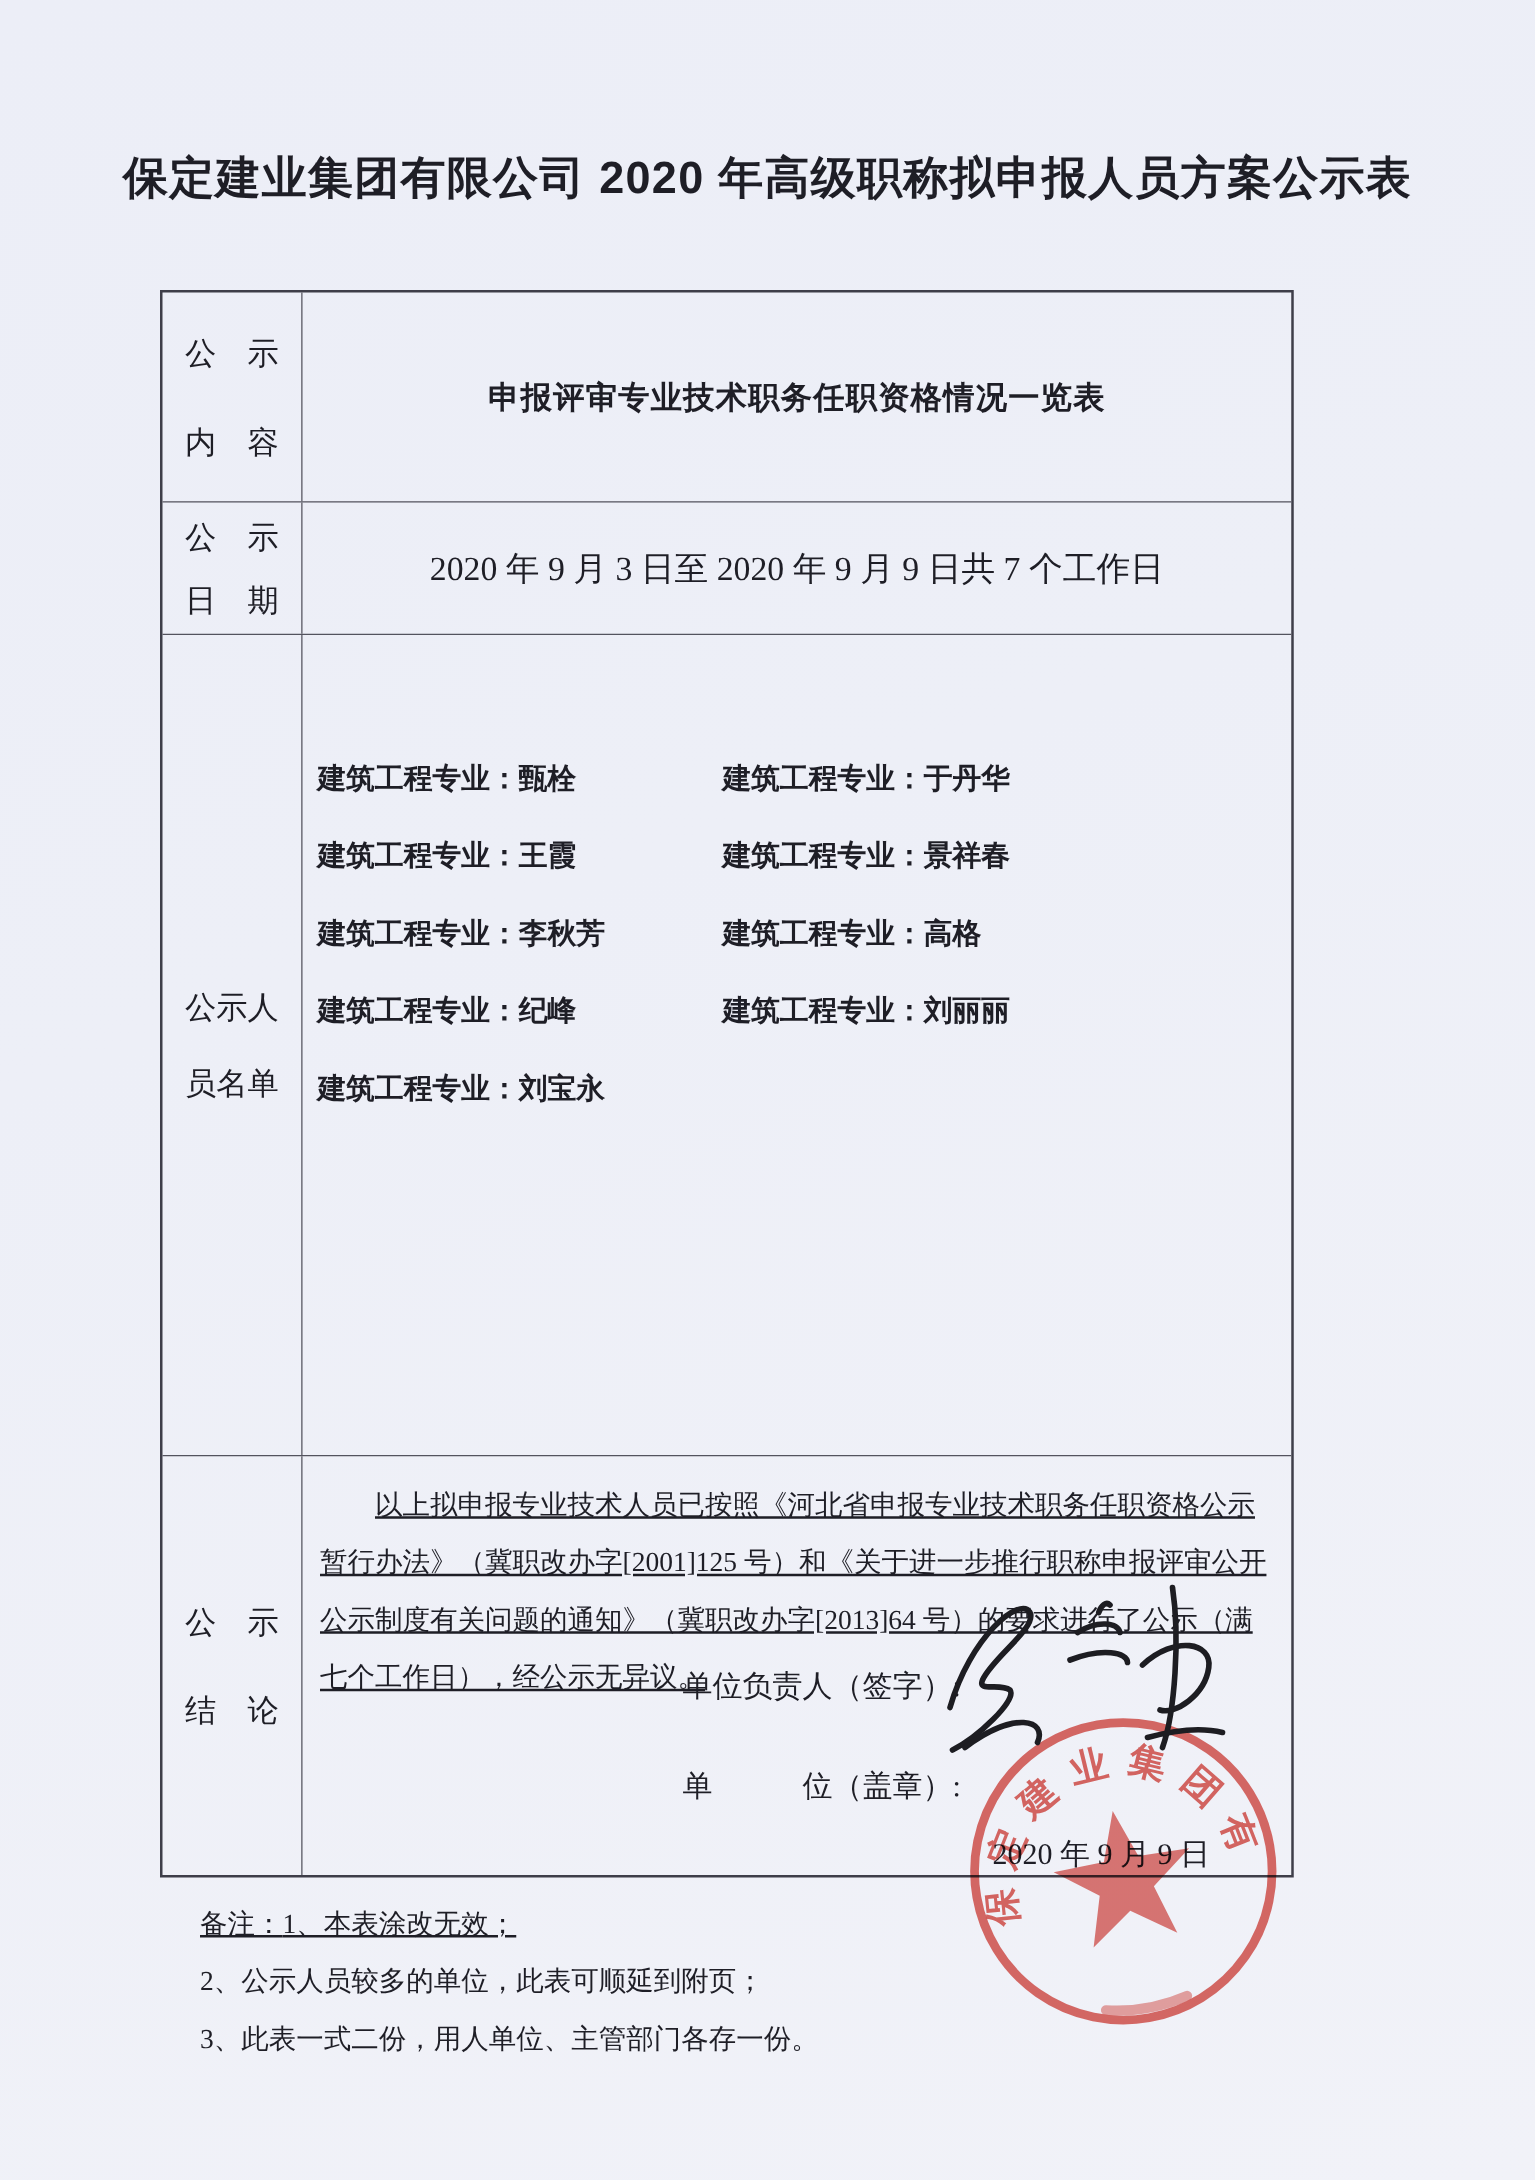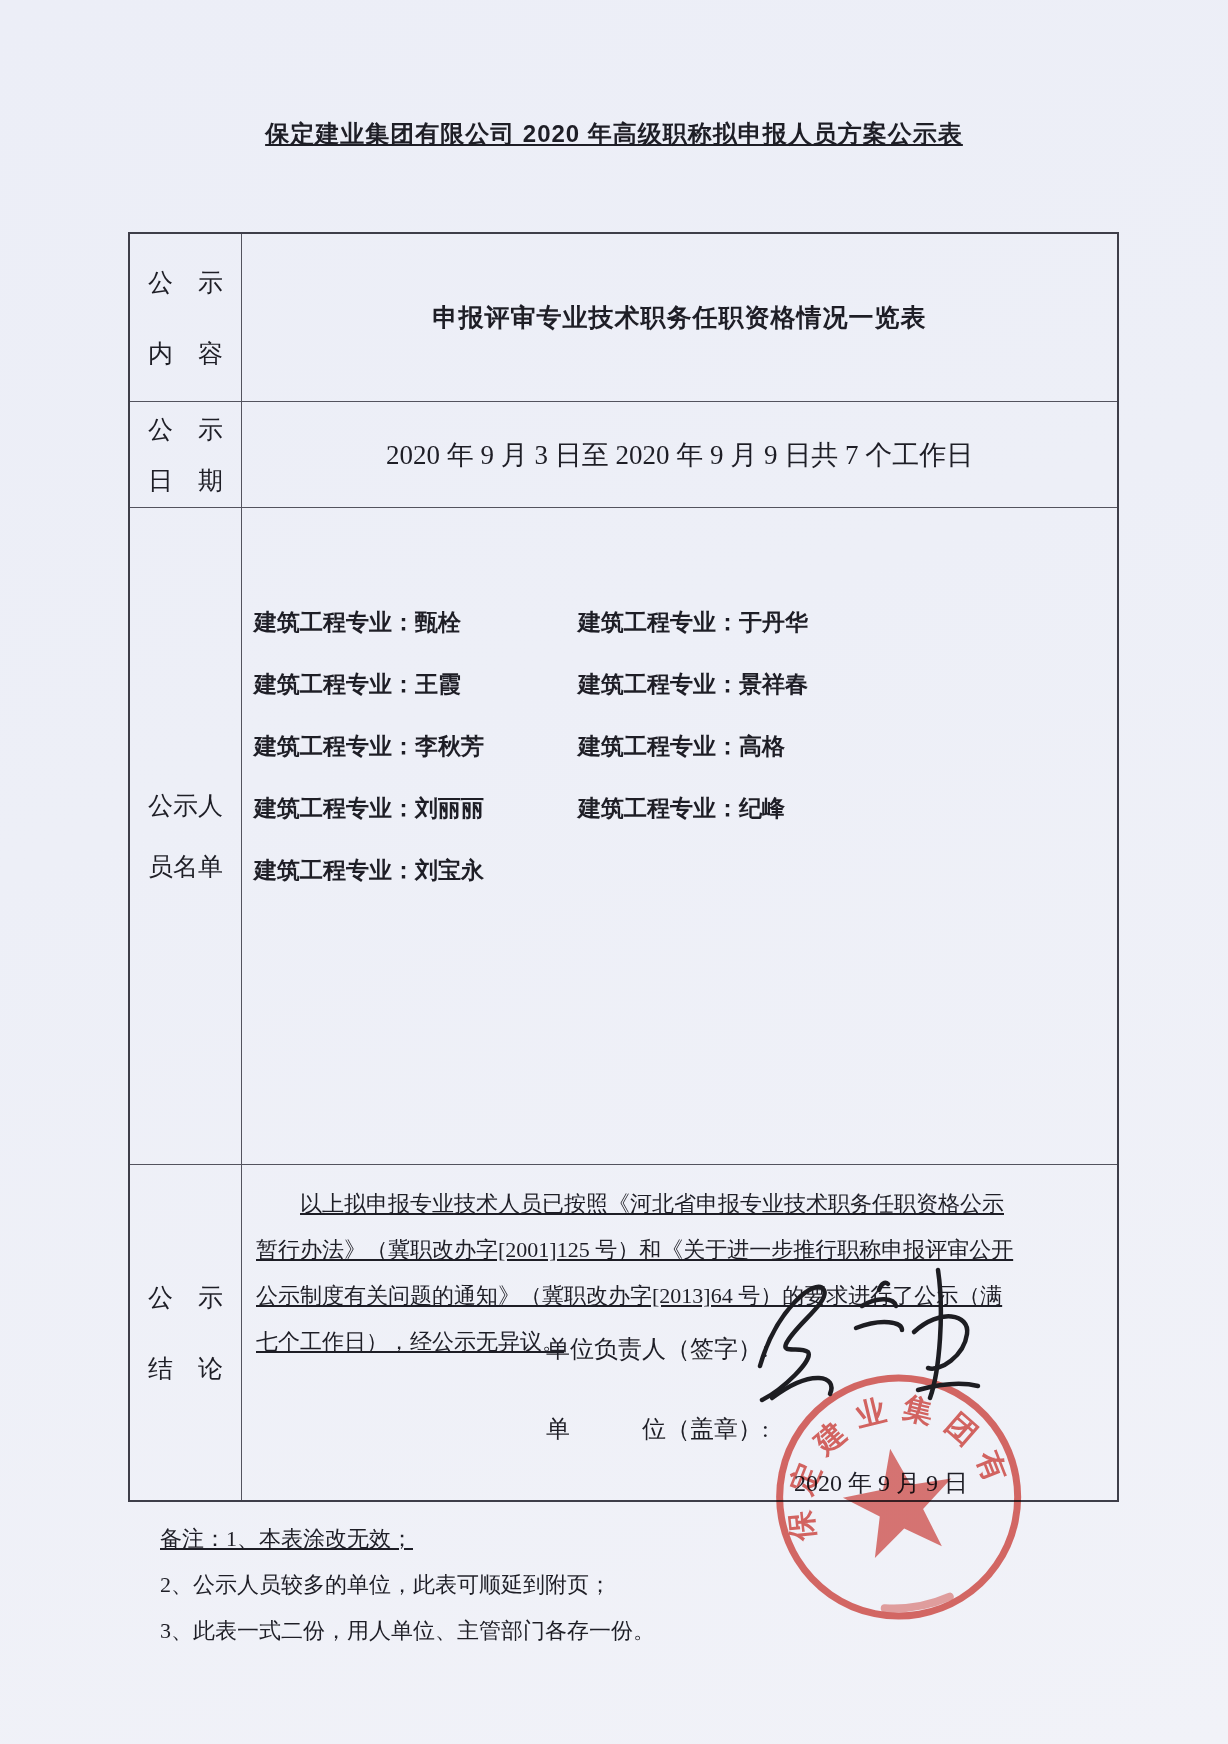--- a/index.html
+++ b/index.html
@@ -8,27 +8,26 @@
     font-family:"Liberation Serif","DejaVu Serif",serif;
     color:#1e1e26;
     background:#e9ebf4;
   }
   .page{
     position:relative;width:1228px;height:1744px;overflow:hidden;
     background:linear-gradient(160deg,#ecEEf7 0%,#edeff7 40%,#f1f2f8 100%);
   }
   .doc-title{
     position:absolute;top:118px;left:0;width:100%;
-    text-align:center;font-size:24px;font-weight:bold;margin:0;
+    text-align:center;font-size:36px;font-weight:bold;margin:0;
     font-family:"Liberation Sans","DejaVu Sans",sans-serif;
     letter-spacing:1px;
-    text-decoration:underline;
   }
   .sheet{
-    position:absolute;left:128px;top:232px;width:991px;height:1270px;
+    position:absolute;left:128px;top:232px;width:907px;height:1270px;
     border:2px solid #3e3e49;box-sizing:border-box;
     display:flex;flex-direction:column;
   }
   .row{display:flex;box-sizing:border-box;border-bottom:1px solid #53535e;}
   .row:last-child{border-bottom:none;}
   .label-cell{
     width:112px;min-width:112px;border-right:1px solid #53535e;
     display:flex;flex-direction:column;align-items:center;justify-content:center;
     font-size:25px;box-sizing:border-box;
   }
@@ -107,22 +106,22 @@
         <span>员名单</span>
       </div>
       <div class="value-cell">
         <div class="personnel-grid">
           <span>建筑工程专业：甄栓</span>
           <span>建筑工程专业：于丹华</span>
           <span>建筑工程专业：王霞</span>
           <span>建筑工程专业：景祥春</span>
           <span>建筑工程专业：李秋芳</span>
           <span>建筑工程专业：高格</span>
+          <span>建筑工程专业：纪峰</span>
           <span>建筑工程专业：刘丽丽</span>
-          <span>建筑工程专业：纪峰</span>
           <span>建筑工程专业：刘宝永</span>
         </div>
       </div>
     </div>
 
     <div class="row row-conclusion">
       <div class="label-cell">
         <span>公　示</span>
         <span>结　论</span>
       </div>

